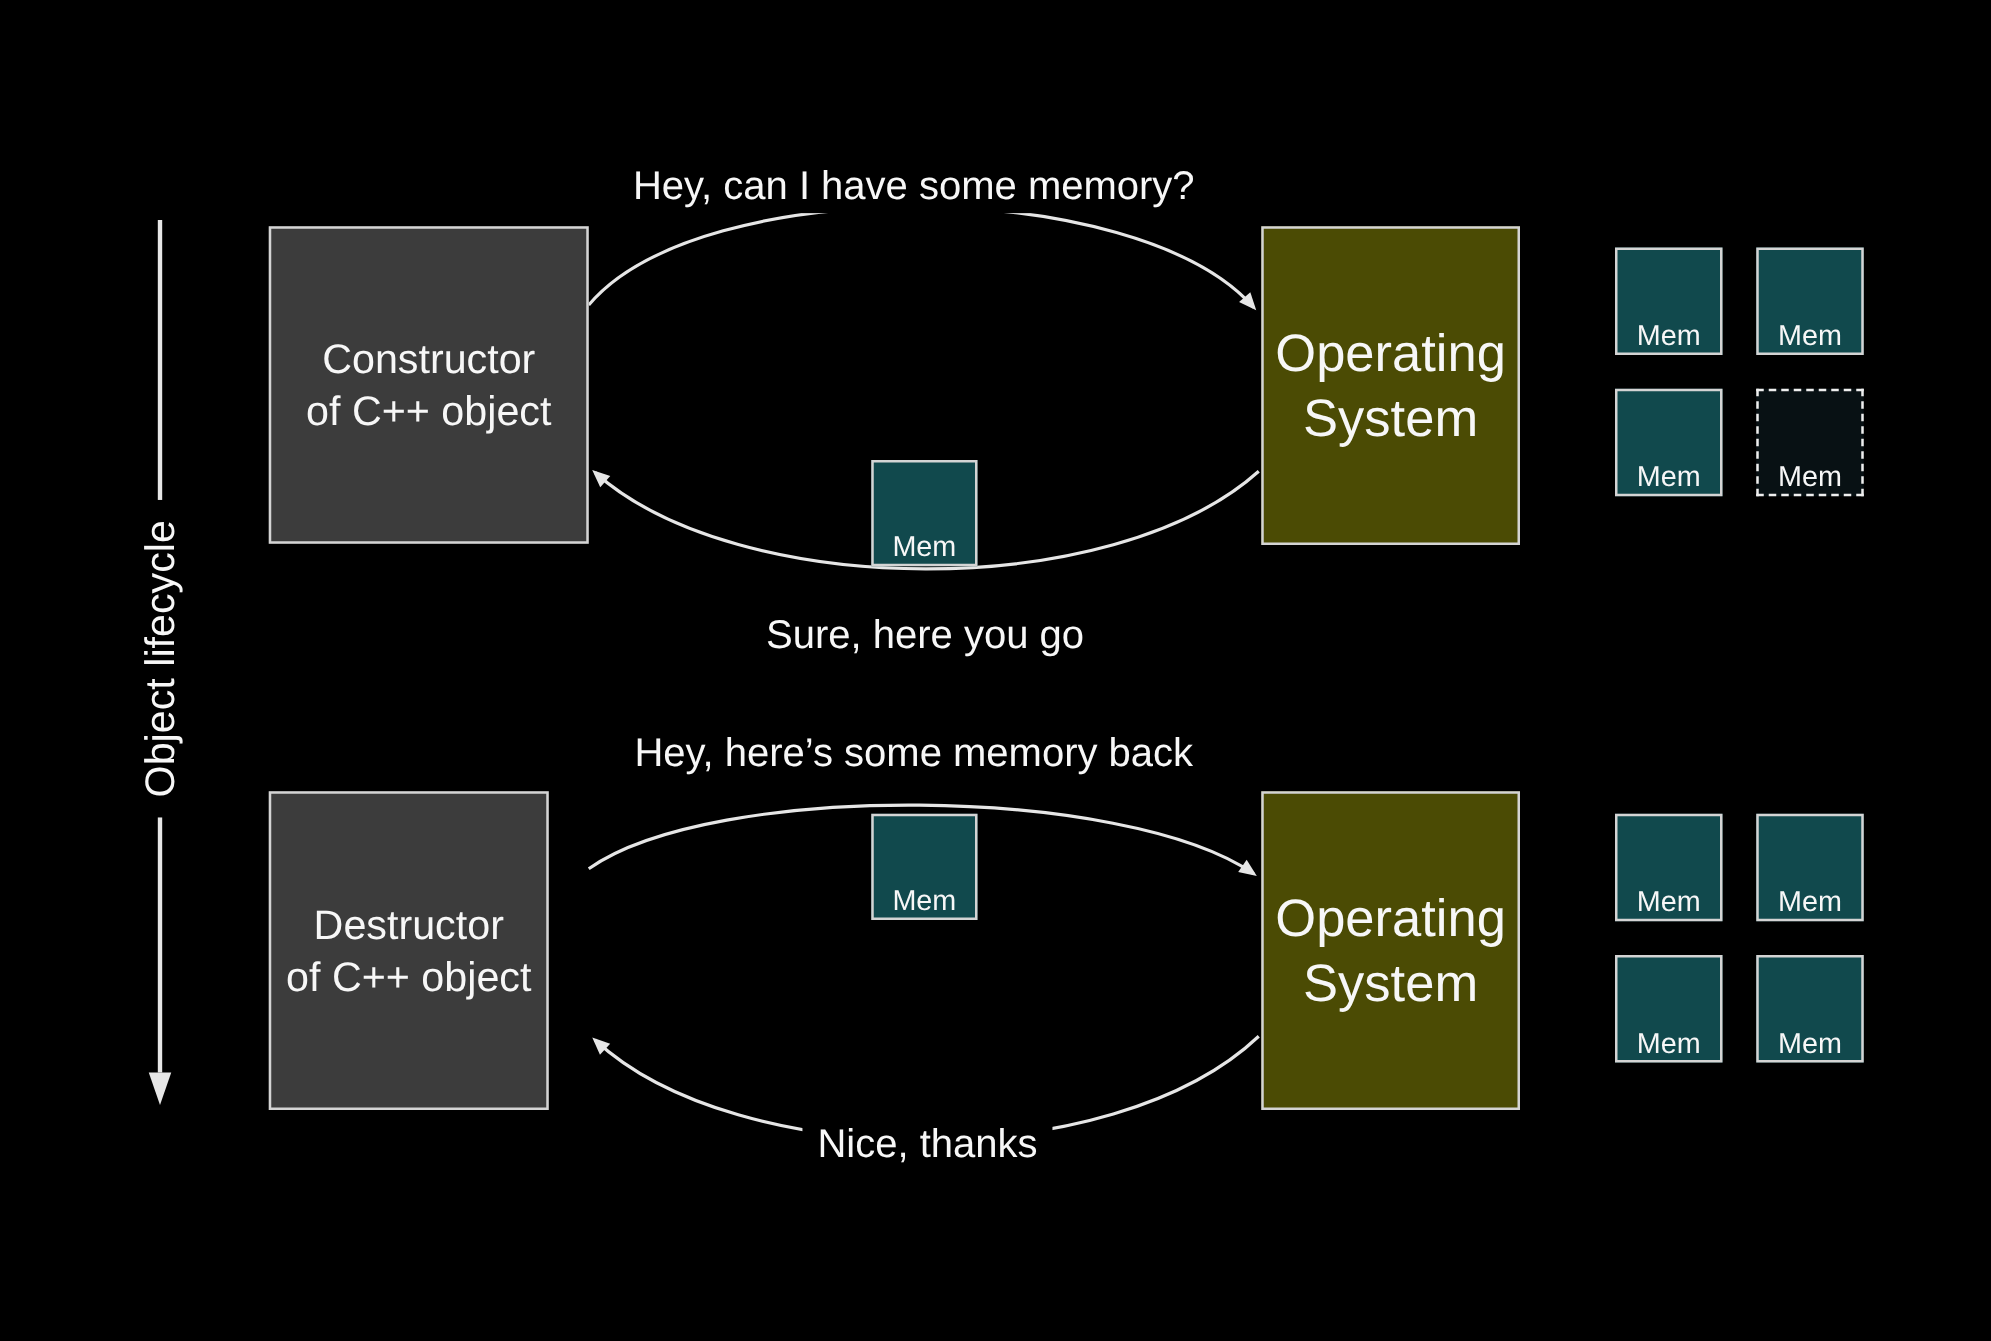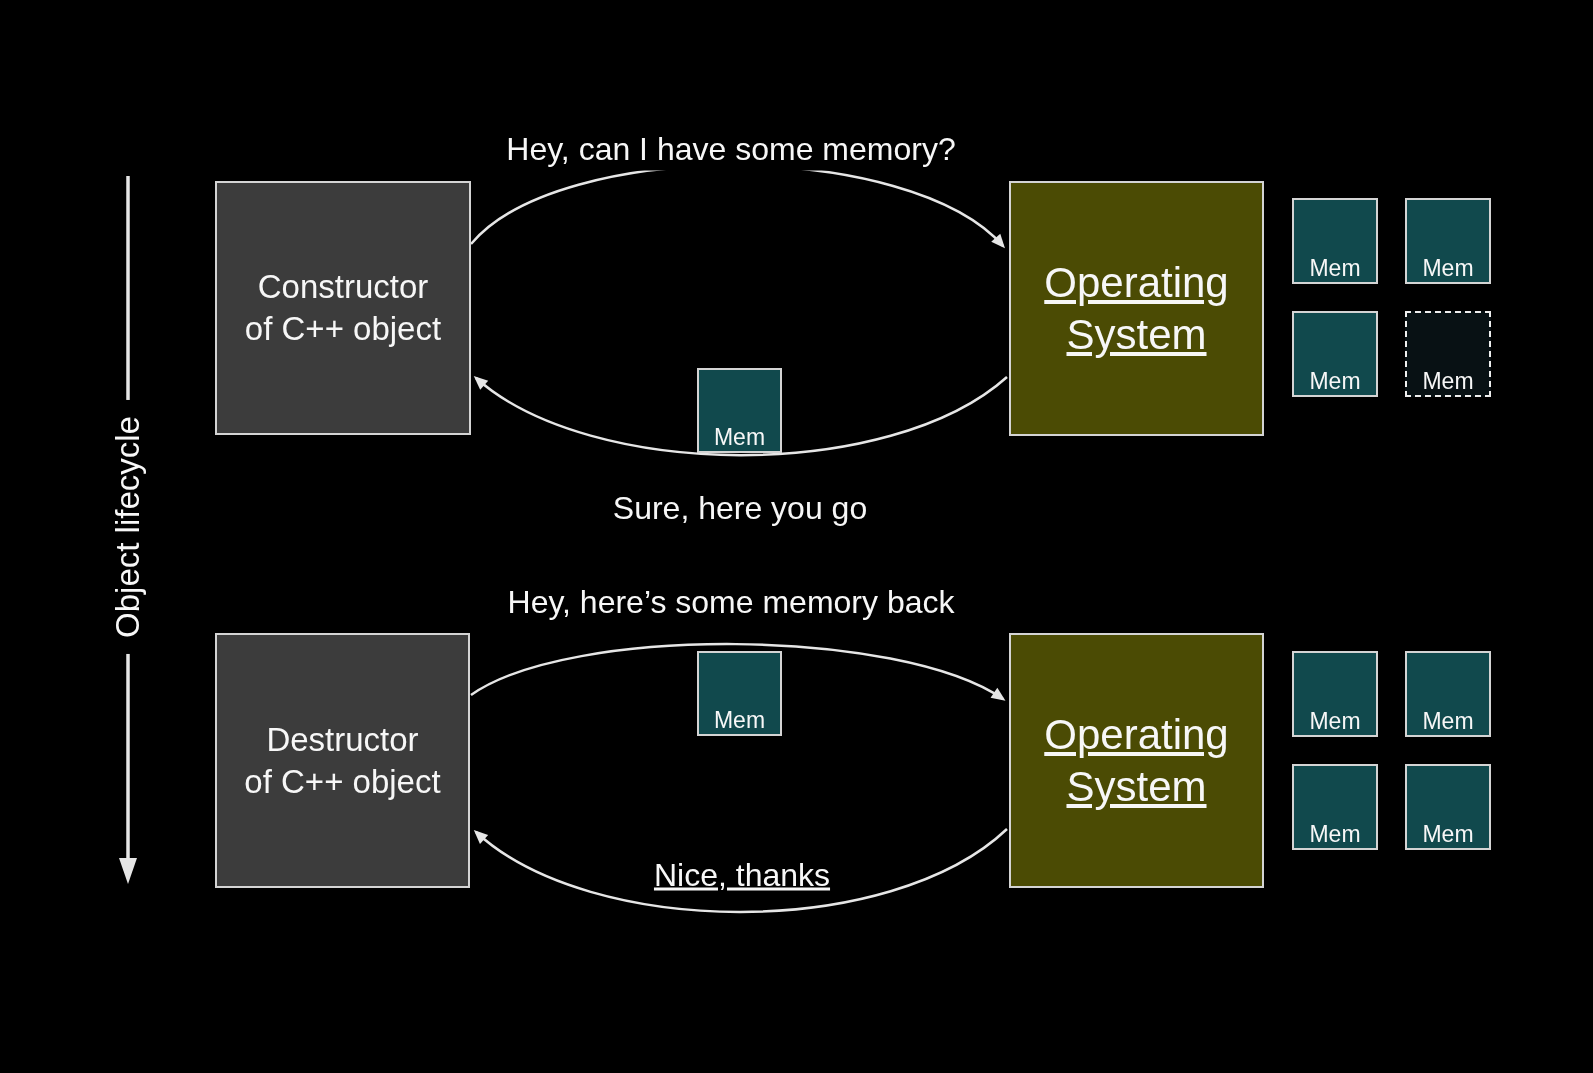--- a/index.html
+++ b/index.html
@@ -18,22 +18,22 @@
   .obox{
     position:absolute;box-sizing:border-box;display:flex;flex-direction:column;
     align-items:center;justify-content:center;text-align:center;
     border:2px solid var(--box-border,#d4d4d4);
   }
   .actor{
     width:256px;height:254px;background:var(--object-box-fill,#3c3c3c);
     font-size:33px;line-height:1.27;
   }
   .os{
-    width:255px;height:255px;background:var(--os-box-fill,#4b4b04);
-    font-size:42px;line-height:1.22;text-decoration:underline;
+    width:207px;height:255px;background:var(--os-box-fill,#4b4b04);
+    font-size:42px;line-height:1.22;
   }
   .mem{
     position:absolute;width:86px;height:86px;box-sizing:border-box;
     background:var(--mem-fill,#11494d);
     border:2px solid var(--box-border,#d4d4d4);
     display:flex;align-items:flex-end;justify-content:center;
     font-size:23px;
     margin-top:18px;
   }
   .mem-transfer{width:85px;height:85px;}
@@ -100,21 +100,21 @@
   <div class="mem" style="left:1292px;top:293px;">
     <span>Mem</span>
   </div>
   <div class="mem mem-dashed" style="left:1405px;top:293px;">
     <span>Mem</span>
   </div>
 
   <div class="speech" style="left:731px;top:149px;">Hey, can I have some memory?</div>
   <div class="speech" style="left:740px;top:463px;margin-top:45px;">Sure, here you go</div>
 
-  <div class="obox actor" style="left:215px;top:633px;width:255px;height:255px;">
+  <div class="obox actor" style="left:215px;top:633px;width:224px;height:255px;">
     <div>Destructor</div>
     <div>of C++ object</div>
   </div>
 
   <div class="obox os" style="left:1009px;top:633px;">
     <div>Operating</div>
     <div>System</div>
   </div>
 
   <div class="mem mem-transfer" style="left:697px;top:633px;">
@@ -128,17 +128,17 @@
     <span>Mem</span>
   </div>
   <div class="mem" style="left:1292px;top:746px;">
     <span>Mem</span>
   </div>
   <div class="mem" style="left:1405px;top:746px;">
     <span>Mem</span>
   </div>
 
   <div class="speech" style="left:731px;top:602px;">Hey, here’s some memory back</div>
-  <div class="speech" style="left:742px;top:875px;text-decoration:underline;">Nice, thanks</div>
+  <div class="speech" style="left:742px;top:915px;">Nice, thanks</div>
 
   <div class="lifecycle-label">Object lifecycle</div>
 
 </div>
 
 </body></html>

